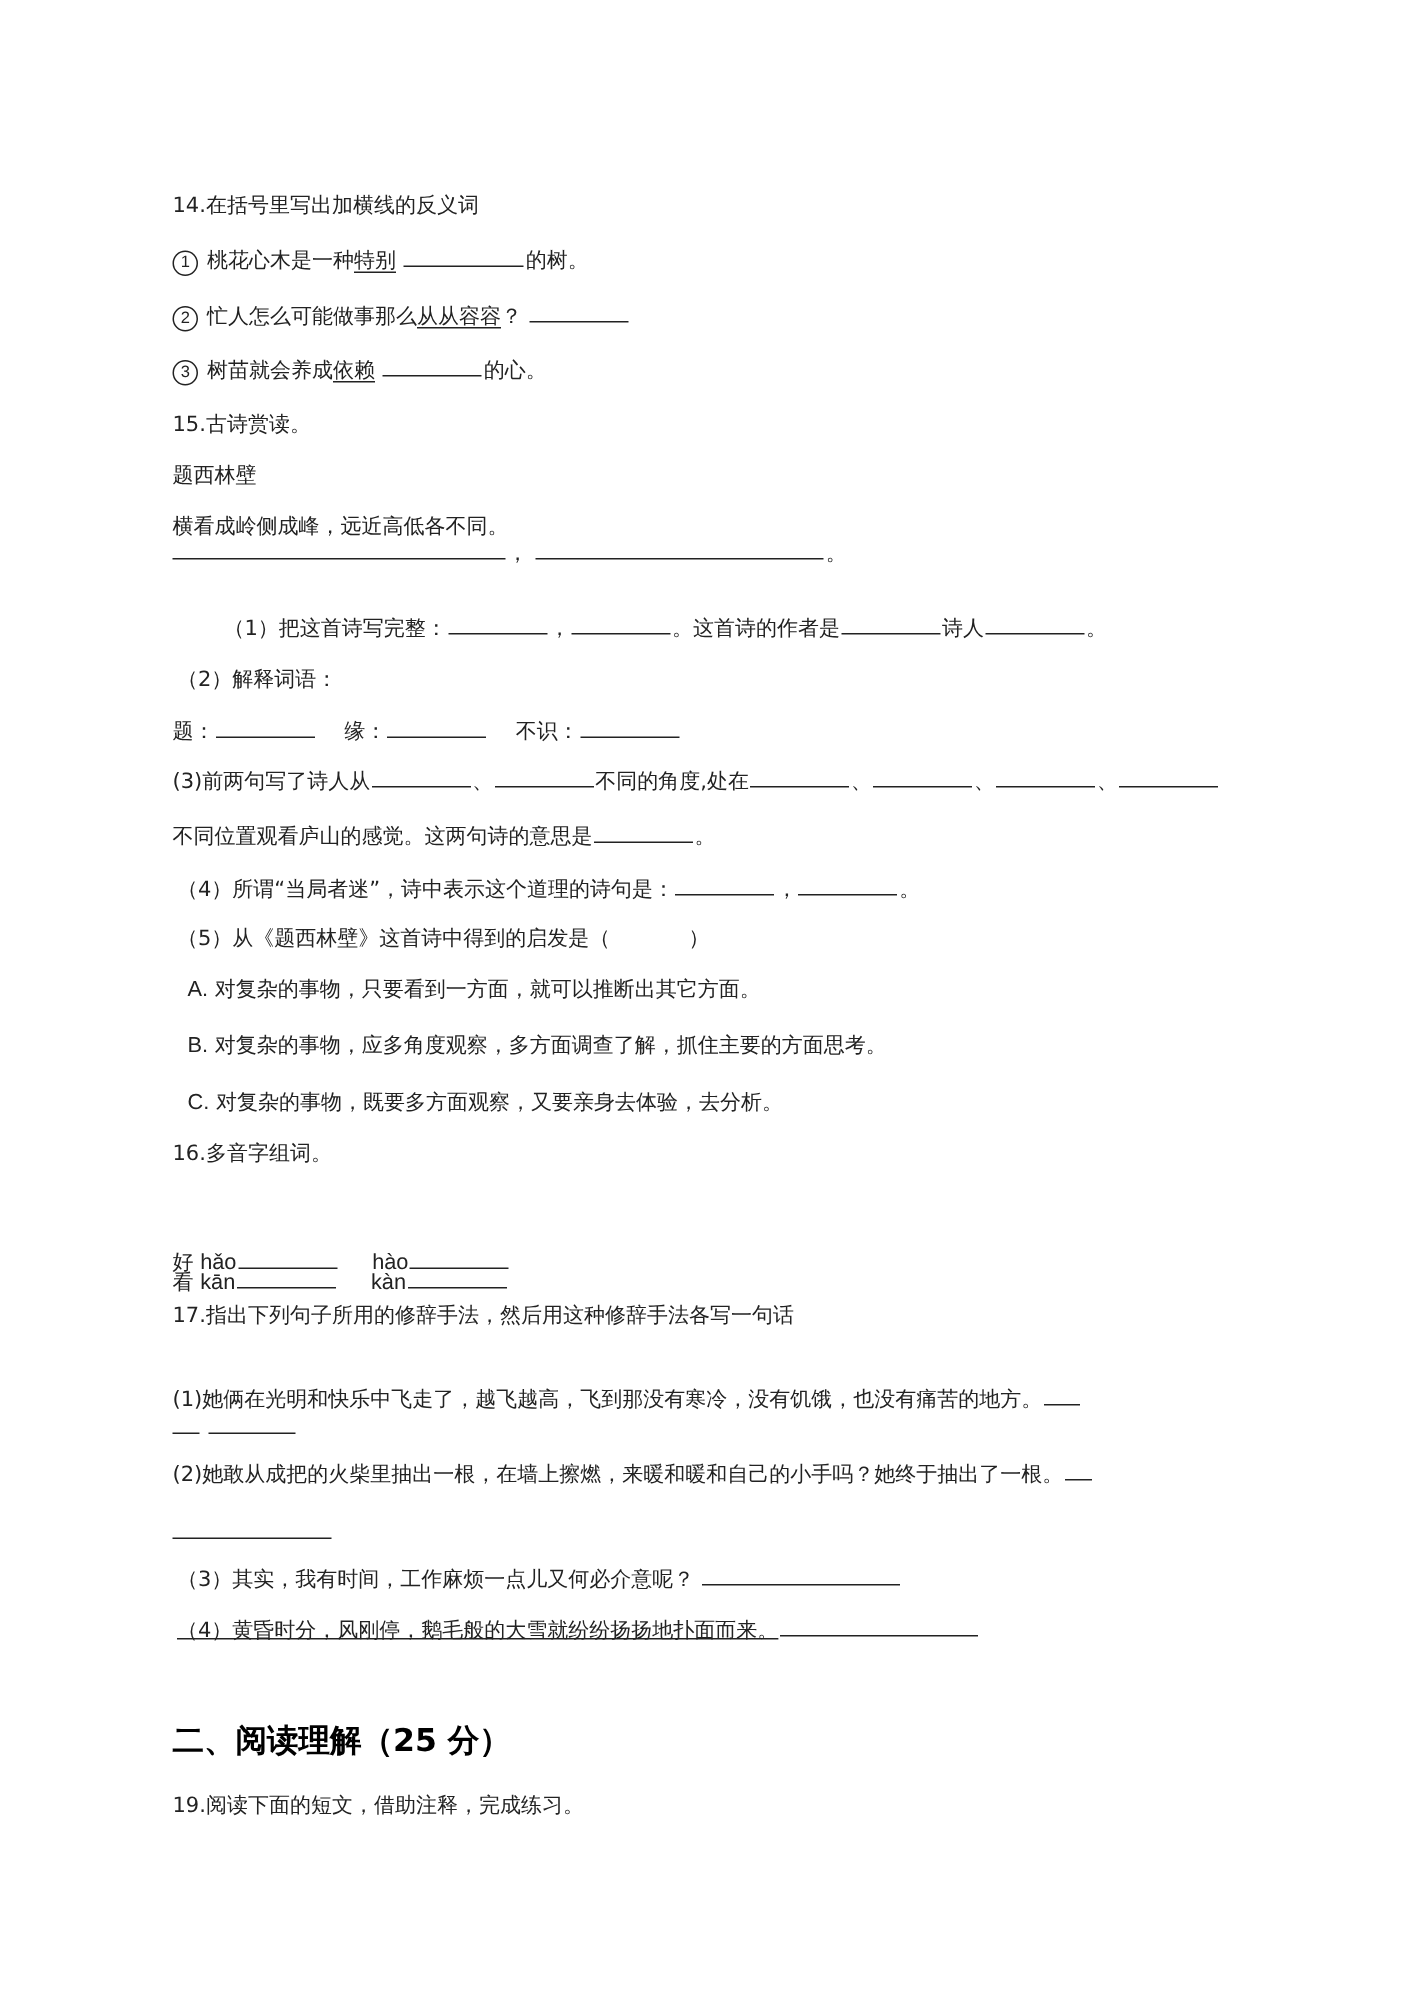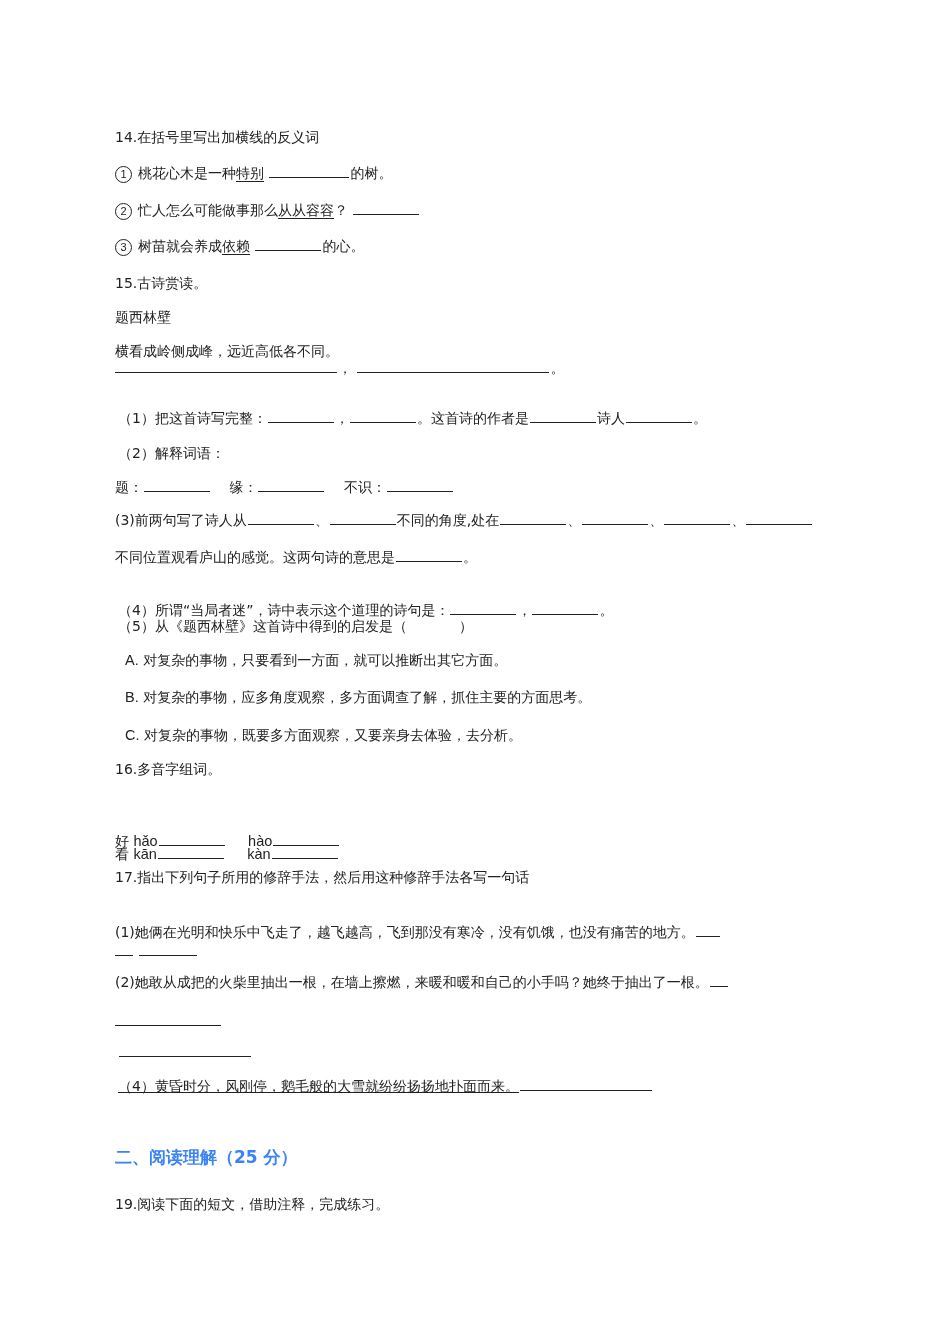--- a/index.html
+++ b/index.html
@@ -52,23 +52,23 @@
     .b220 { width: 222px; }
     .b190 { width: 192px; }
     .b22 { width: 18px; }
     .b52 { width: 58px; }
     .b88 { width: 106px; }
     .b25 { width: 24px; }
     .section-title {
       position: absolute;
       left: 115px;
       top: 1146px;
-      font-size: 17px;
+      font-size: 21px;
       font-weight: bold;
-      color: #3b82f6;
+      color: #000000;
       white-space: nowrap;
     }
     .paren-space { display: inline-block; width: 52px; }
     .gap { display: inline-block; width: 14px; }
     .gap2 { display: inline-block; width: 18px; }
     .circle {
       display: inline-block;
       width: 15px; height: 15px;
       border: 1.2px solid #222;
       border-radius: 50%;
@@ -111,42 +111,42 @@
     <span>题西林壁</span>
   </div>
   <div class="line" style="top:341px;">
     <span>横看成岭侧成峰，远近高低各不同。</span>
   </div>
   <div class="line" style="top:344px;">
     <span class="blank b220" style="margin-left:0;margin-top:14px;"></span><span>，</span>
     <span class="blank b190"></span><span>。</span>
   </div>
 
-  <div class="line indent" style="top:408px;">
+  <div class="line indent" style="top:408px;margin-left:31px;">
     <span>（1）把这首诗写完整：</span><span class="blank b65"></span><span>，</span><span class="blank b65"></span><span>。这首诗的作者是</span><span class="blank b65"></span><span>诗人</span><span class="blank b65"></span><span>。</span>
   </div>
 
   <div class="line indent" style="top:443px;">
     <span>（2）解释词语：</span>
   </div>
 
   <div class="line" style="top:477px;">
     <span>题：</span><span class="blank b65"></span><span class="gap"></span>
     <span>缘：</span><span class="blank b65"></span><span class="gap"></span>
     <span>不识：</span><span class="blank b65"></span>
   </div>
 
   <div class="line" style="top:510px;">
     <span>(3)前两句写了诗人从</span><span class="blank b65"></span><span>、</span><span class="blank b65"></span><span>不同的角度,处在</span><span class="blank b65"></span><span>、</span><span class="blank b65"></span><span>、</span><span class="blank b65"></span><span>、</span><span class="blank b65"></span>
   </div>
   <div class="line" style="top:547px;">
     <span>不同位置观看庐山的感觉。这两句诗的意思是</span><span class="blank b65"></span><span>。</span>
   </div>
 
-  <div class="line indent" style="top:582px;margin-top:18px;">
+  <div class="line indent" style="top:582px;">
     <span>（4）所谓“当局者迷”，诗中表示这个道理的诗句是：</span><span class="blank b65"></span><span>，</span><span class="blank b65"></span><span>。</span>
   </div>
 
   <div class="line indent" style="top:616px;">
     <span>（5）从《题西林壁》这首诗中得到的启发是（</span><span class="paren-space"></span><span>）</span>
   </div>
 
   <div class="line opt" style="top:650px;">
     <span class="qnum">A.</span>
     <span>对复杂的事物，只要看到一方面，就可以推断出其它方面。</span>
@@ -184,20 +184,21 @@
     <span class="blank b22" style="margin-left:0"></span>
     <span class="blank b52"></span>
   </div>
   <div class="line" style="top:972px;">
     <span>(2)她敢从成把的火柴里抽出一根，在墙上擦燃，来暖和暖和自己的小手吗？她终于抽出了一根。</span><span class="blank b22"></span>
   </div>
   <div class="line" style="top:1011px;">
     <span class="blank b88" style="margin-left:0"></span>
   </div>
   <div class="line indent" style="top:1042px;">
+    <span>（3）其实，我有时间，工作麻烦一点儿又何必介意呢？</span>
     <span class="blank b130"></span>
   </div>
   <div class="line indent" style="top:1076px;text-decoration:underline;">
     <span>（4）黄昏时分，风刚停，鹅毛般的大雪就纷纷扬扬地扑面而来。</span><span class="blank b130"></span>
   </div>
 
   <div class="section-title">二、阅读理解（25 分）</div>
 
   <div class="line" style="top:1194px;">
     <span>19.阅读下面的短文，借助注释，完成练习。</span>

